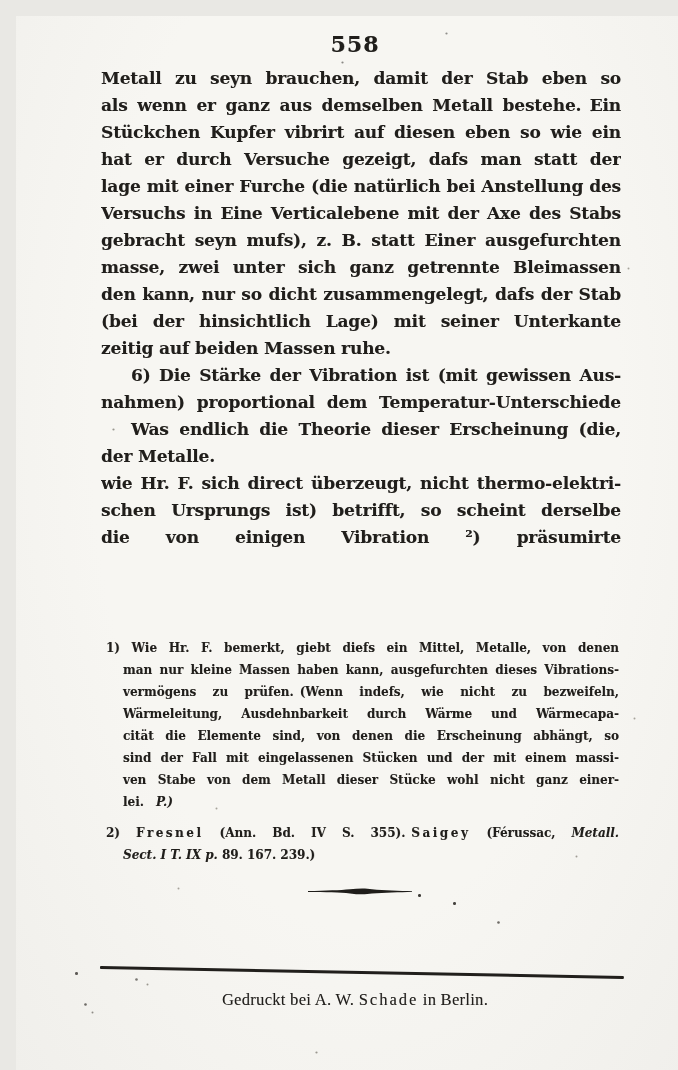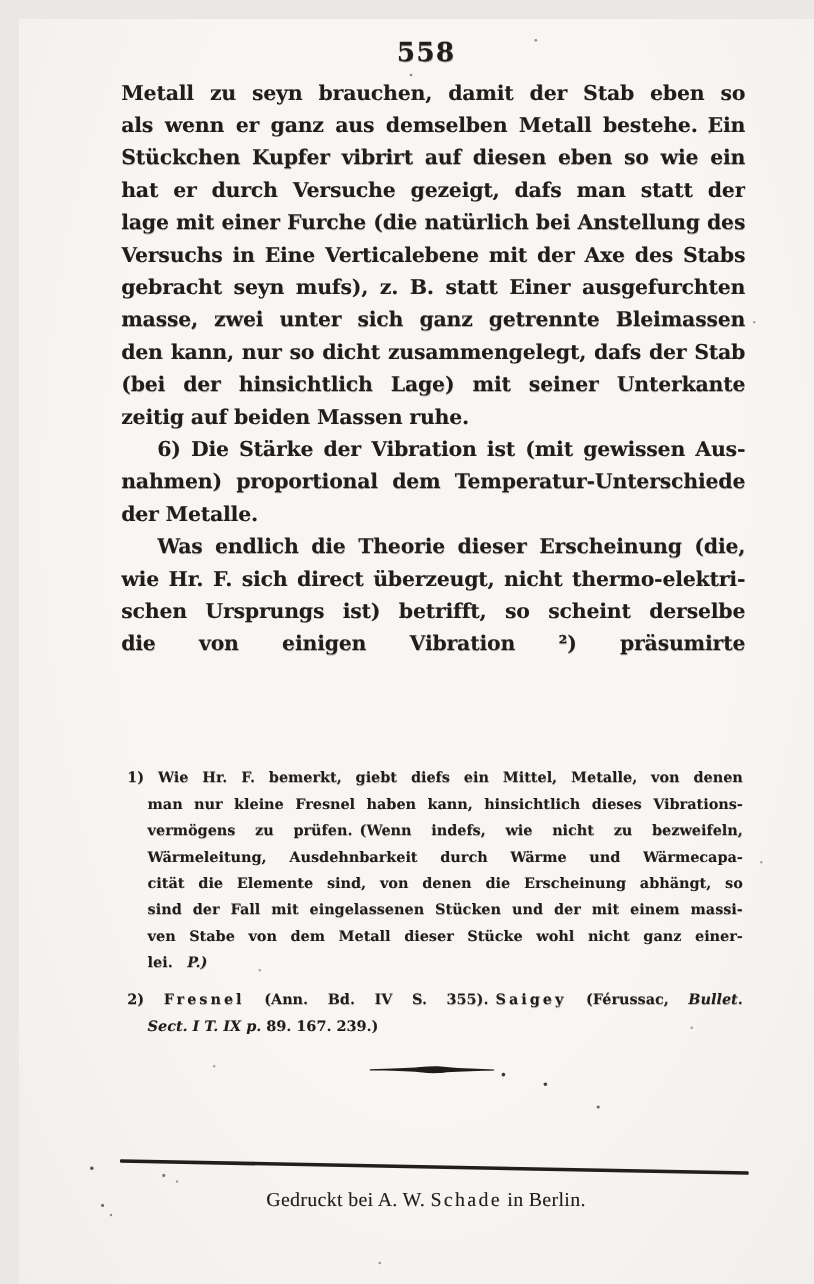--- a/index.html
+++ b/index.html
@@ -91,40 +91,40 @@
       <div class="line"><span>hat er durch Versuche gezeigt, dafs man statt der Unter-</span></div>
       <div class="line"><span>lage mit einer Furche (die natürlich bei Anstellung des</span></div>
       <div class="line"><span>Versuchs in Eine Verticalebene mit der Axe des Stabs</span></div>
       <div class="line"><span>gebracht seyn mufs), z. B. statt Einer ausgefurchten Blei-</span></div>
       <div class="line"><span>masse, zwei unter sich ganz getrennte Bleimassen anwen-</span></div>
       <div class="line"><span>den kann, nur so dicht zusammengelegt, dafs der Stab</span></div>
       <div class="line"><span>(bei der hinsichtlich Lage) mit seiner Unterkante gleich-</span></div>
       <div class="line nofill"><span>zeitig auf beiden Massen ruhe.</span></div>
       <div class="line indent"><span>6) Die Stärke der Vibration ist (mit gewissen Aus-</span></div>
       <div class="line"><span>nahmen) proportional dem Temperatur-Unterschiede bei-</span></div>
+      <div class="line indent"><span>Was endlich die Theorie dieser Erscheinung (die,</span></div>
       <div class="line nofill"><span>der Metalle.</span></div>
-      <div class="line indent"><span>Was endlich die Theorie dieser Erscheinung (die,</span></div>
       <div class="line"><span>wie Hr. F. sich direct überzeugt, nicht thermo-elektri-</span></div>
       <div class="line"><span>schen Ursprungs ist) betrifft, so scheint derselbe geneigt,</span></div>
       <div class="line"><span>die von einigen Vibration ²) präsumirte Abstofsungskraft</span></div>
     </div>
 
   <div class="footnotes">
       <div class="footnote">
         <div class="line first"><span>1) Wie Hr. F. bemerkt, giebt diefs ein Mittel, Metalle, von denen</span></div>
-        <div class="line"><span>man nur kleine Fresnel haben kann, hinsichtlich dieses Vibrations-</span></div>
+        <div class="line"><span>man nur kleine Massen haben kann, ausgefurchten dieses Vibrations-</span></div>
         <div class="line"><span>vermögens zu prüfen. (Wenn indefs, wie nicht zu bezweifeln,</span></div>
         <div class="line"><span>Wärmeleitung, Ausdehnbarkeit durch Wärme und Wärmecapa-</span></div>
         <div class="line"><span>cität die Elemente sind, von denen die Erscheinung abhängt, so</span></div>
         <div class="line"><span>sind der Fall mit eingelassenen Stücken und der mit einem massi-</span></div>
         <div class="line"><span>ven Stabe von dem Metall dieser Stücke wohl nicht ganz einer-</span></div>
         <div class="line nofill"><span>lei. </span><span class="i">P.)</span></div>
       </div>
       <div class="footnote">
-        <div class="line first"><span>2) </span><span class="sp">Fresnel</span><span> (Ann. Bd. IV S. 355). </span><span class="sp">Saigey</span><span> (Férussac, </span><span class="i">Bullet.</span></div>
+        <div class="line first"><span>2) </span><span class="sp">Fresnel</span><span> (Ann. Bd. IV S. 355). </span><span class="sp">Saigey</span><span> (Férussac, </span><span class="i">Metall.</span></div>
         <div class="line nofill"><span class="i">Sect. I T. IX p.</span><span> 89. 167. 239.)</span></div>
       </div>
     </div>
 
   <svg class="swell" width="104" height="12" viewBox="0 0 104 12">
     <path d="M0,5.0 C18,4.6 32,4.2 42,3.2 C50,2.3 58,2.1 64,3.2 C76,4.4 92,4.8 104,5.2 L104,6.0 C92,6.3 76,6.6 64,7.6 C58,8.6 50,8.6 42,7.5 C32,6.6 18,6.3 0,6.1 Z" fill="#1f1d1a"></path>
   </svg>
 
   <div class="footer-rule"></div>
 

